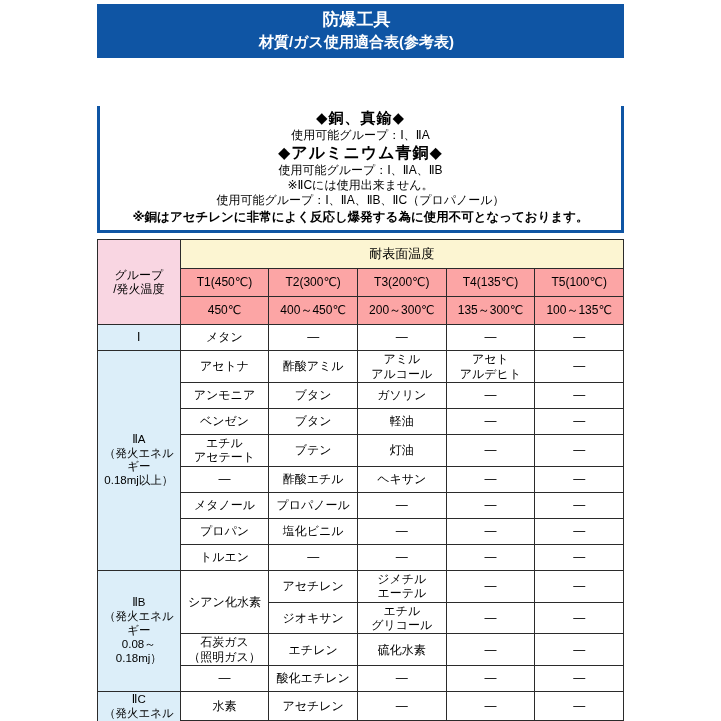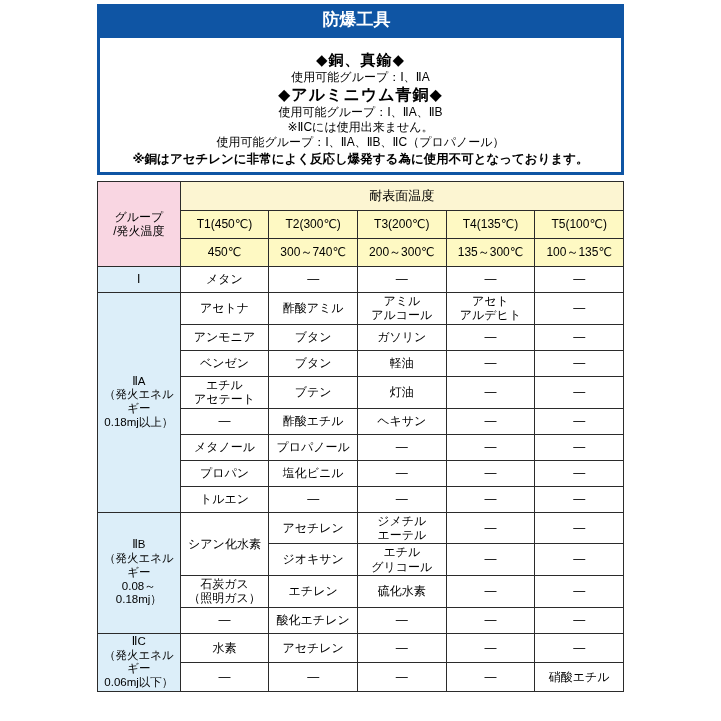--- a/index.html
+++ b/index.html
@@ -20,21 +20,22 @@
   }
   .banner-title   { font-size: 17px; font-weight: bold; line-height: 1.35; }
   .banner-subtitle{ font-size: 15px; font-weight: bold; line-height: 1.35; }
 
   
   .info-box {
     border: 3px solid #0f55a4;
     border-top: none;
     background: #ffffff;
     text-align: center;
-    padding: 13px 2px 5px 2px;
+    padding: 3px 2px 5px 2px;
+    margin-top: 48px;
   }
   .material-name  { font-size: 16px; font-weight: bold; line-height: 1.25; letter-spacing: 1px; }
   .material-name.first { font-size: 15px; }
   .material-groups{ font-size: 12px; line-height: 1.25; }
   .material-note  { font-size: 12px; line-height: 1.25; }
   .info-warning   { font-size: 12.5px; font-weight: bold; line-height: 1.3; margin-top: 1px; text-align: center; }
 
   
   table.compat {
     border-collapse: collapse;
@@ -50,31 +51,32 @@
     font-weight: normal;
     padding: 1px 2px;
     white-space: pre-line;
     line-height: 1.2;
     overflow: hidden;
   }
   .col-group { width: 82px; }
   .col-t { width: 88px; }
   th.group-header { background: #f9d6e2; font-size: 12px; }
   th.temp-header  { background: #fcf5d2; height: 26px; font-size: 13px; }
-  thead th.t-class, thead td.t-range { height: 25px; background: #fef9c3; margin-top: 40px; }
+  thead th.t-class, thead td.t-range { height: 25px; background: #fca5a5; margin-top: 40px; }
   tbody th.group-cell { background: #dceef9; font-size: 11.5px; }
   tbody td.gas-cell { height: 23px; background: #ffffff; }
 </style>
 </head>
 <body>
 
 <div class="page">
 
   <div class="banner">
     <div class="banner-title">防爆工具</div>
+    <div class="banner-subtitle">材質/ガス使用適合表(参考表)</div>
   </div>
 
   <div class="info-box">
     <div class="material-name first">◆銅、真鍮◆</div>
     <div class="material-groups">使用可能グループ：Ⅰ、ⅡA</div>
     <div class="material-name">◆アルミニウム青銅◆</div>
     <div class="material-groups">使用可能グループ：Ⅰ、ⅡA、ⅡB</div>
     <div class="material-note">※ⅡCには使用出来ません。</div>
     <div class="material-groups">使用可能グループ：Ⅰ、ⅡA、ⅡB、ⅡC（プロパノール）</div>
     <div class="info-warning">※銅はアセチレンに非常によく反応し爆発する為に使用不可となっております。</div>
@@ -97,21 +99,21 @@
       </tr>
       <tr>
         <th class="t-class">T1(450℃)</th>
         <th class="t-class">T2(300℃)</th>
         <th class="t-class">T3(200℃)</th>
         <th class="t-class">T4(135℃)</th>
         <th class="t-class">T5(100℃)</th>
       </tr>
       <tr>
         <td class="t-range">450℃</td>
-        <td class="t-range">300～740℃</td>
+        <td class="t-range">400～450℃</td>
         <td class="t-range">200～300℃</td>
         <td class="t-range">135～300℃</td>
         <td class="t-range">100～135℃</td>
       </tr>
     </thead>
     <tbody>
 
       <tr>
         <th class="group-cell">Ⅰ</th>
         <td class="gas-cell">メタン</td>

